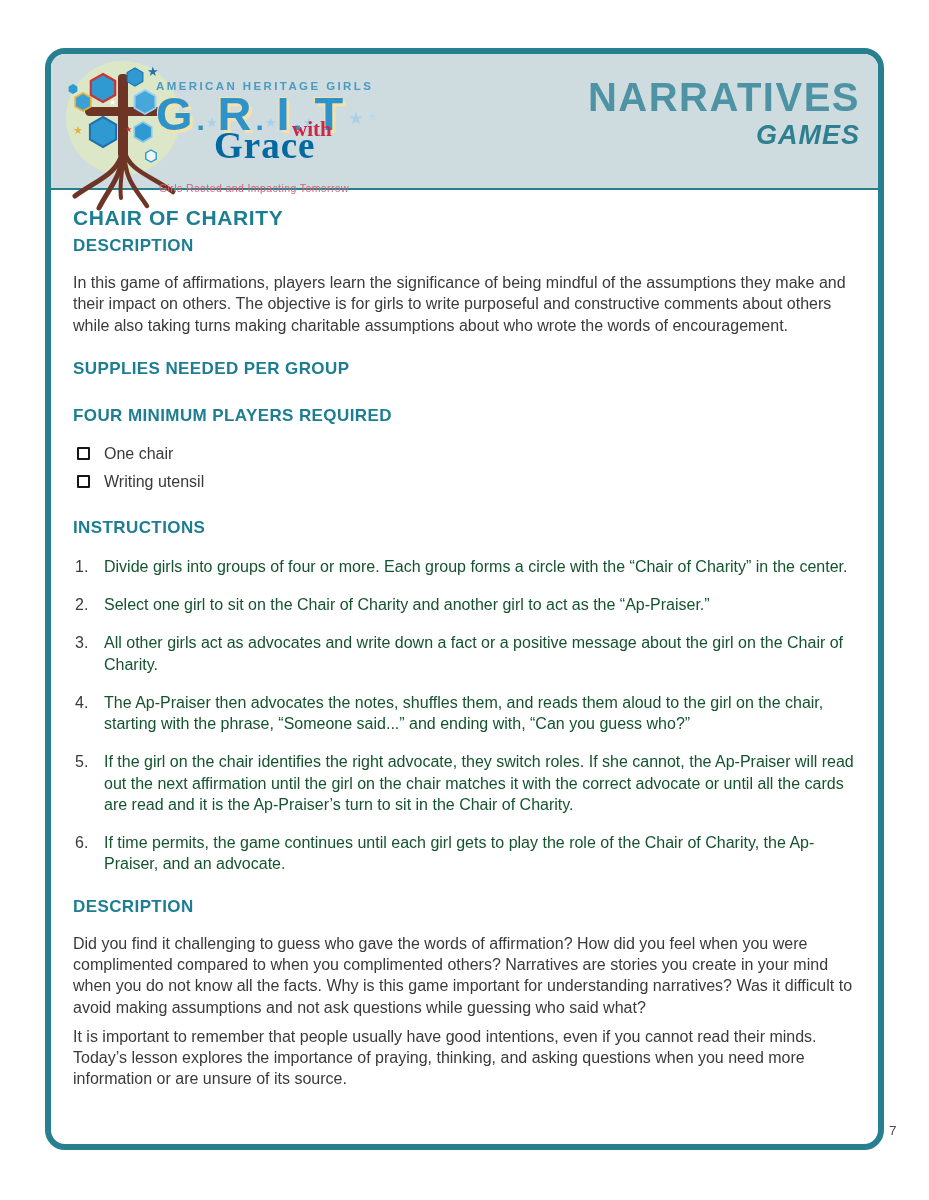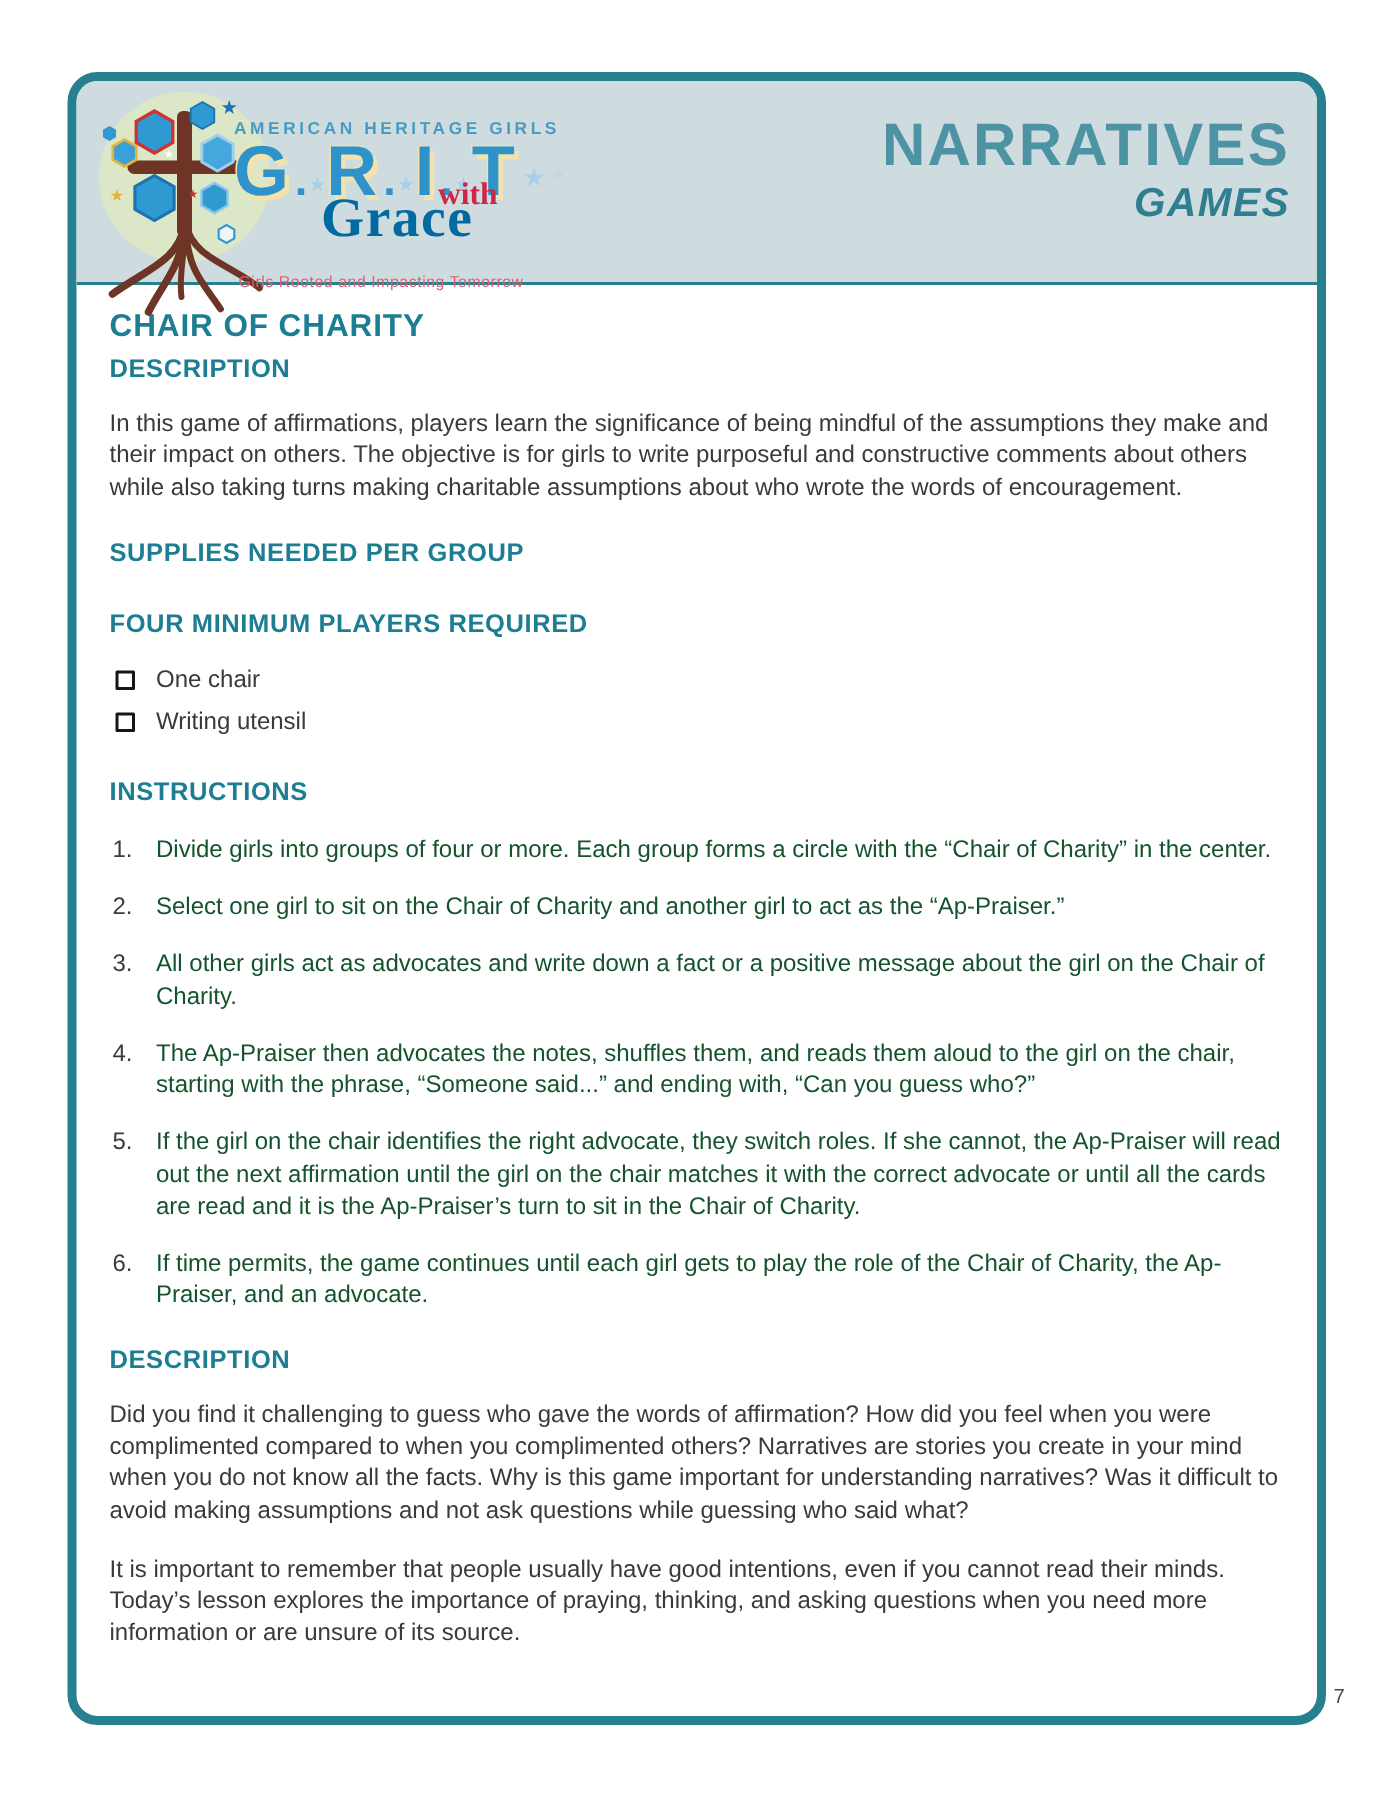--- a/index.html
+++ b/index.html
@@ -176,18 +176,18 @@
         <div class="inst-text">If the girl on the chair identifies the right advocate, they switch roles. If she cannot, the Ap-Praiser will read out the next affirmation until the girl on the chair matches it with the correct advocate or until all the cards are read and it is the Ap-Praiser’s turn to sit in the Chair of Charity.</div>
       </div>
       <div class="inst">
         <span class="inst-num">6.</span>
         <div class="inst-text">If time permits, the game continues until each girl gets to play the role of the Chair of Charity, the Ap-Praiser, and an advocate.</div>
       </div>
     </div>
 
     <div class="sec-head mt-disc">DESCRIPTION</div>
     <p class="body-text">Did you find it challenging to guess who gave the words of affirmation? How did you feel when you were complimented compared to when you complimented others? Narratives are stories you create in your mind when you do not know all the facts. Why is this game important for understanding narratives? Was it difficult to avoid making assumptions and not ask questions while guessing who said what?</p>
-    <p class="body-text" style="margin-top:18px;">It is important to remember that people usually have good intentions, even if you cannot read their minds. Today’s lesson explores the importance of praying, thinking, and asking questions when you need more information or are unsure of its source.</p>
+    <p class="body-text" style="margin-top:8px;">It is important to remember that people usually have good intentions, even if you cannot read their minds. Today’s lesson explores the importance of praying, thinking, and asking questions when you need more information or are unsure of its source.</p>
 
   </div>
 </div>
 
 <div class="page-number">7</div>
 
 </body></html>

